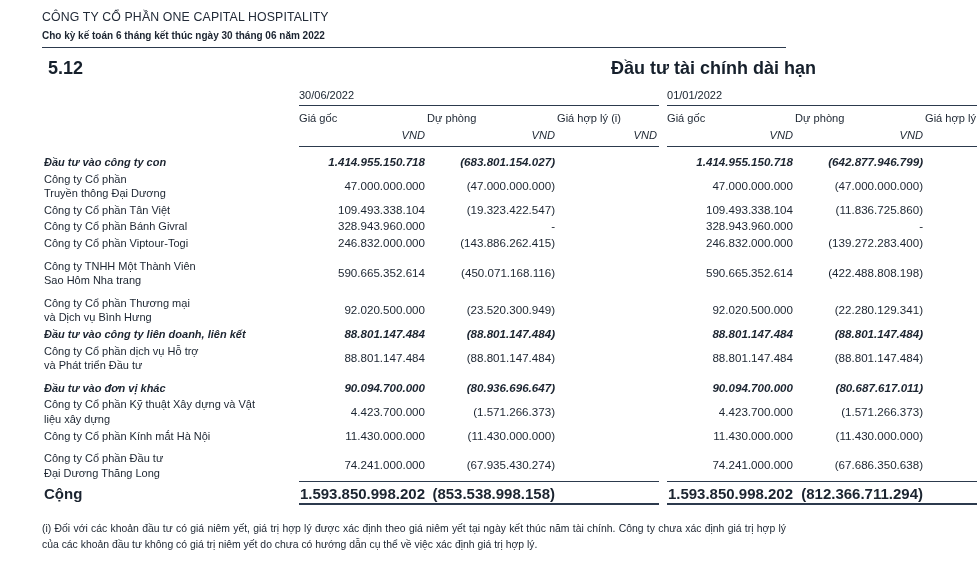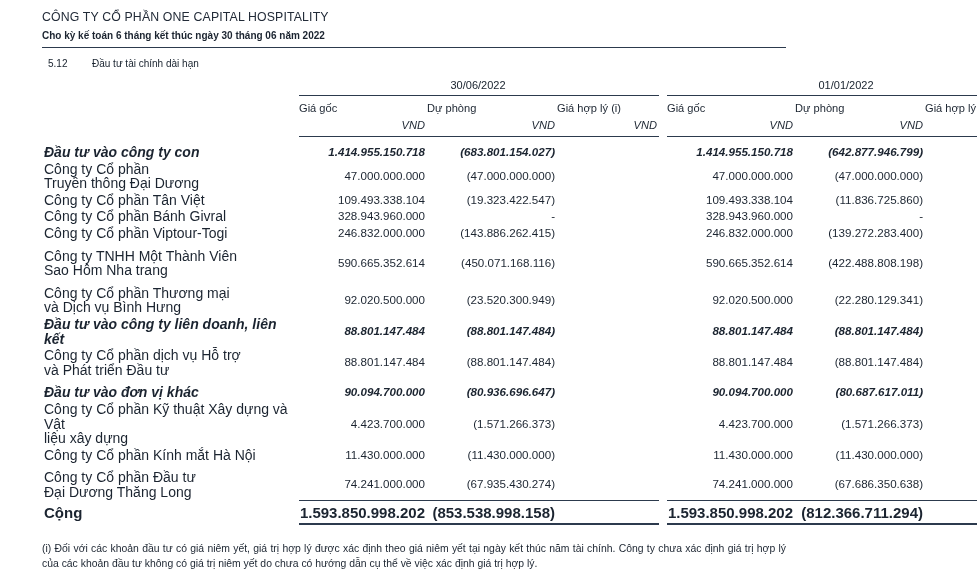--- a/index.html
+++ b/index.html
@@ -50,23 +50,24 @@
     height: 0;
     border-top: 1.1px solid #2c3a4d;
     margin: 6px 30px 0 42px;
   }
 
   
   .note-heading {
     display: flex;
     align-items: baseline;
     padding: 10px 0 0 48px;
-    font-size: 10px;
-    font-weight: normal;
+    font-size: 18px;
+    font-weight: bold;
     color: #16202c;
+    justify-content: space-between;
   }
   .note-num { width: 44px; flex: none; }
 
   
   table.fin {
     border-collapse: collapse;
     margin: 9px 0 0 40px;
     width: 910px;
     table-layout: fixed;
   }
@@ -80,21 +81,21 @@
   col.c-gap   { width: 4px; }
   col.c-cost  { width: 128px; }
   col.c-prov  { width: 130px; }
   col.c-fair  { width: 102px; }
   col.c-mid   { width: 8px; }
 
   
   .dhdr {
     font-size: 11px;
     font-weight: bold;
-    text-align: center;
+    text-align: left;
     color: #16202c;
     padding: 0 2px 2px 0 !important;
     height: 17px;
   }
   .dhdr-rule { border-bottom: 1.05px solid #2c3a4d; }
 
   .chdr {
     font-size: 11.1px;
     text-align: left;
     color: #1b2430;
@@ -108,21 +109,21 @@
     color: #1b2430;
     padding: 1px 2px 3px 0 !important;
     height: 20px;
   }
   .vnd-rule { border-bottom: 1.05px solid #2c3a4d; }
 
   .spacer-row td { height: 8px; }
 
   
   .lbl {
-    font-size: 14px;
+    font-size: 11px;
     color: #1b2430;
     padding: 1px 6px 1px 4px !important;
     line-height: 14.6px;
   }
   .num {
     font-size: 11.6px;
     text-align: right;
     color: #1b2430;
     padding: 1px 2px 1px 0 !important;
     line-height: 14.6px;

